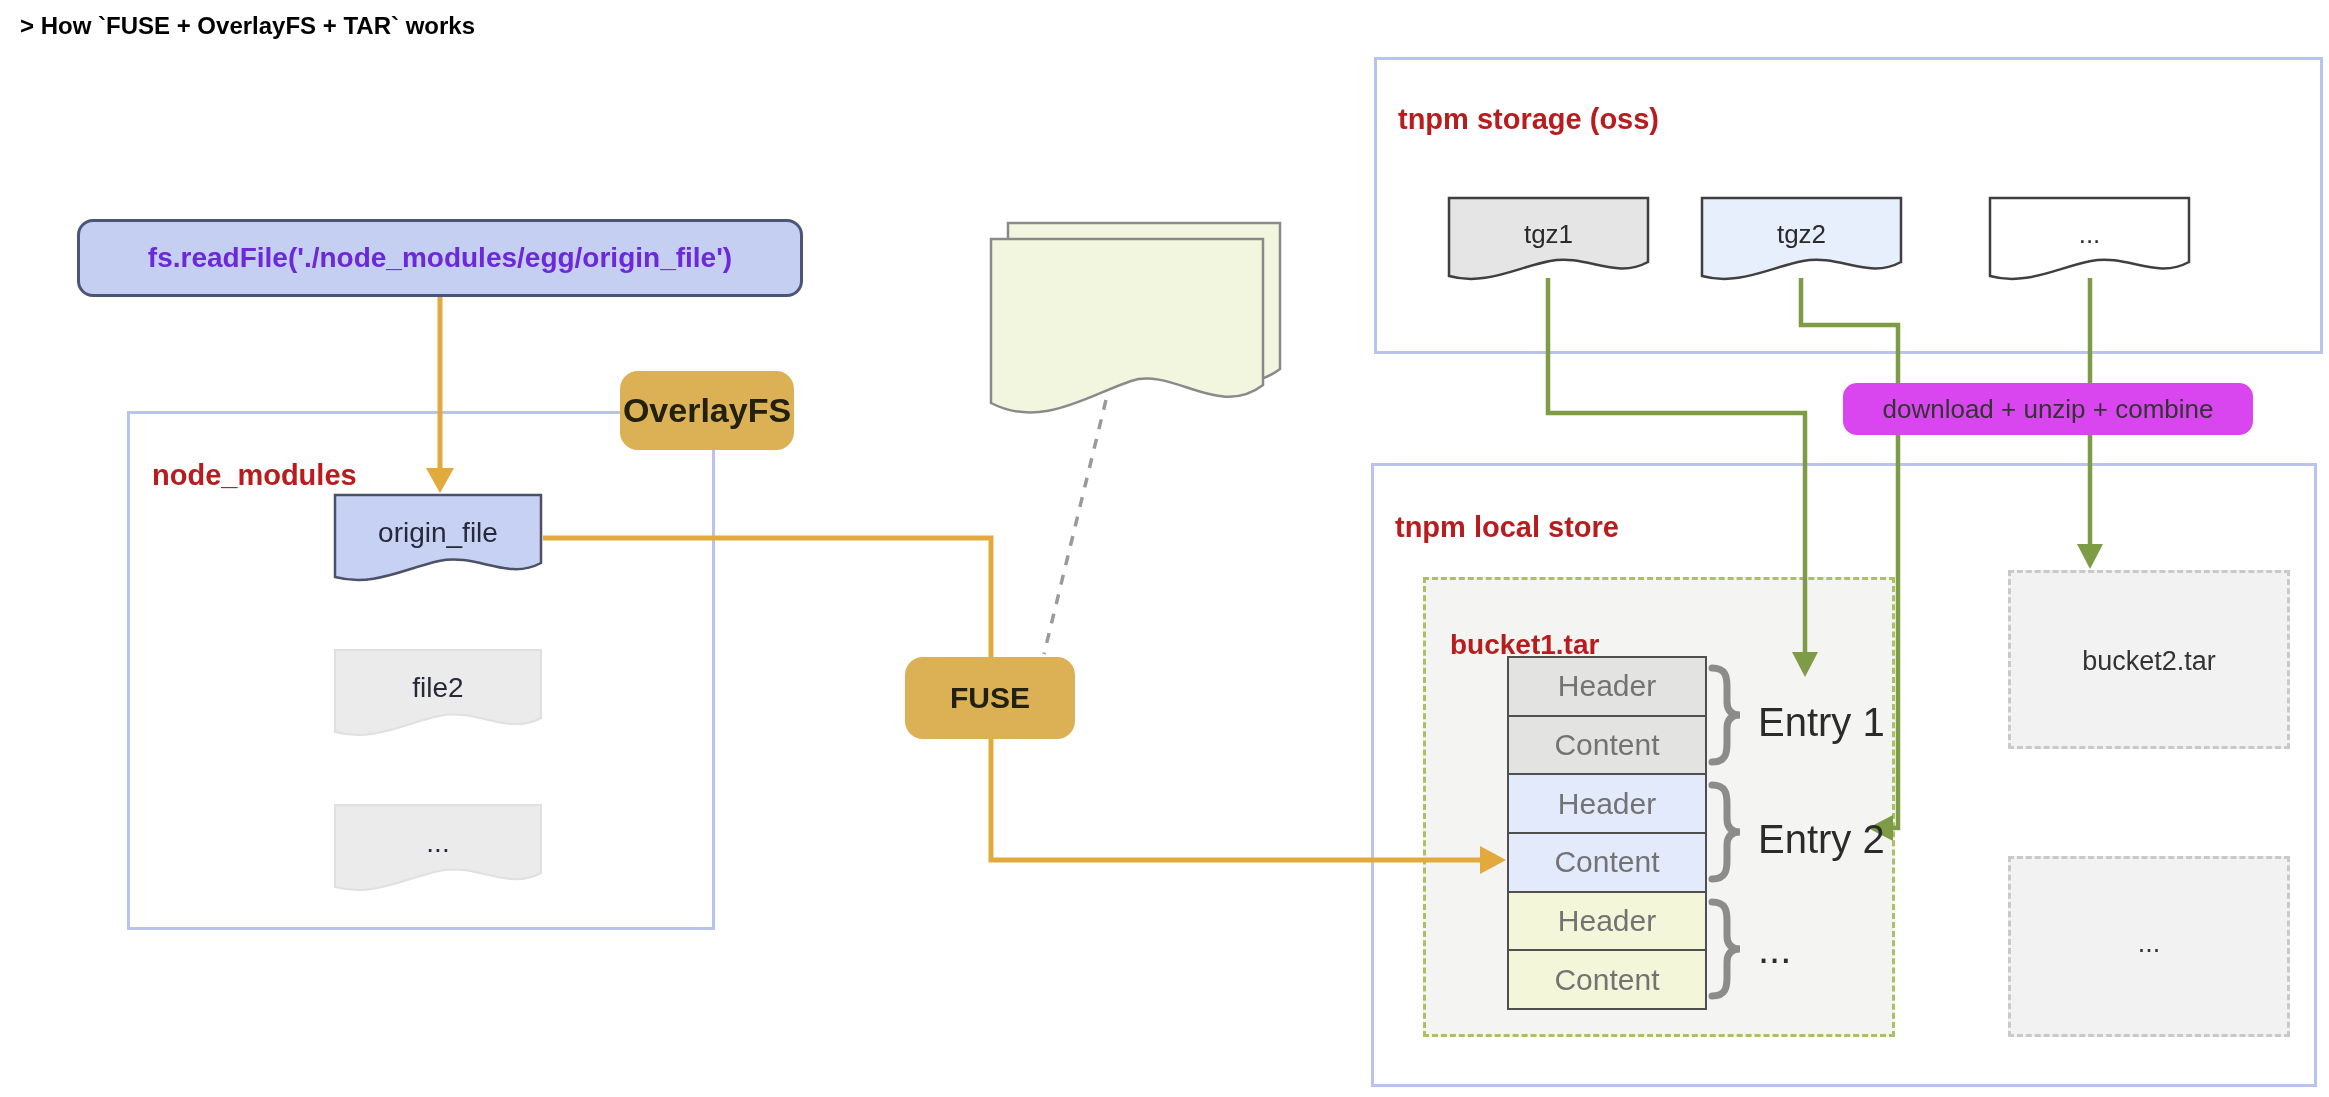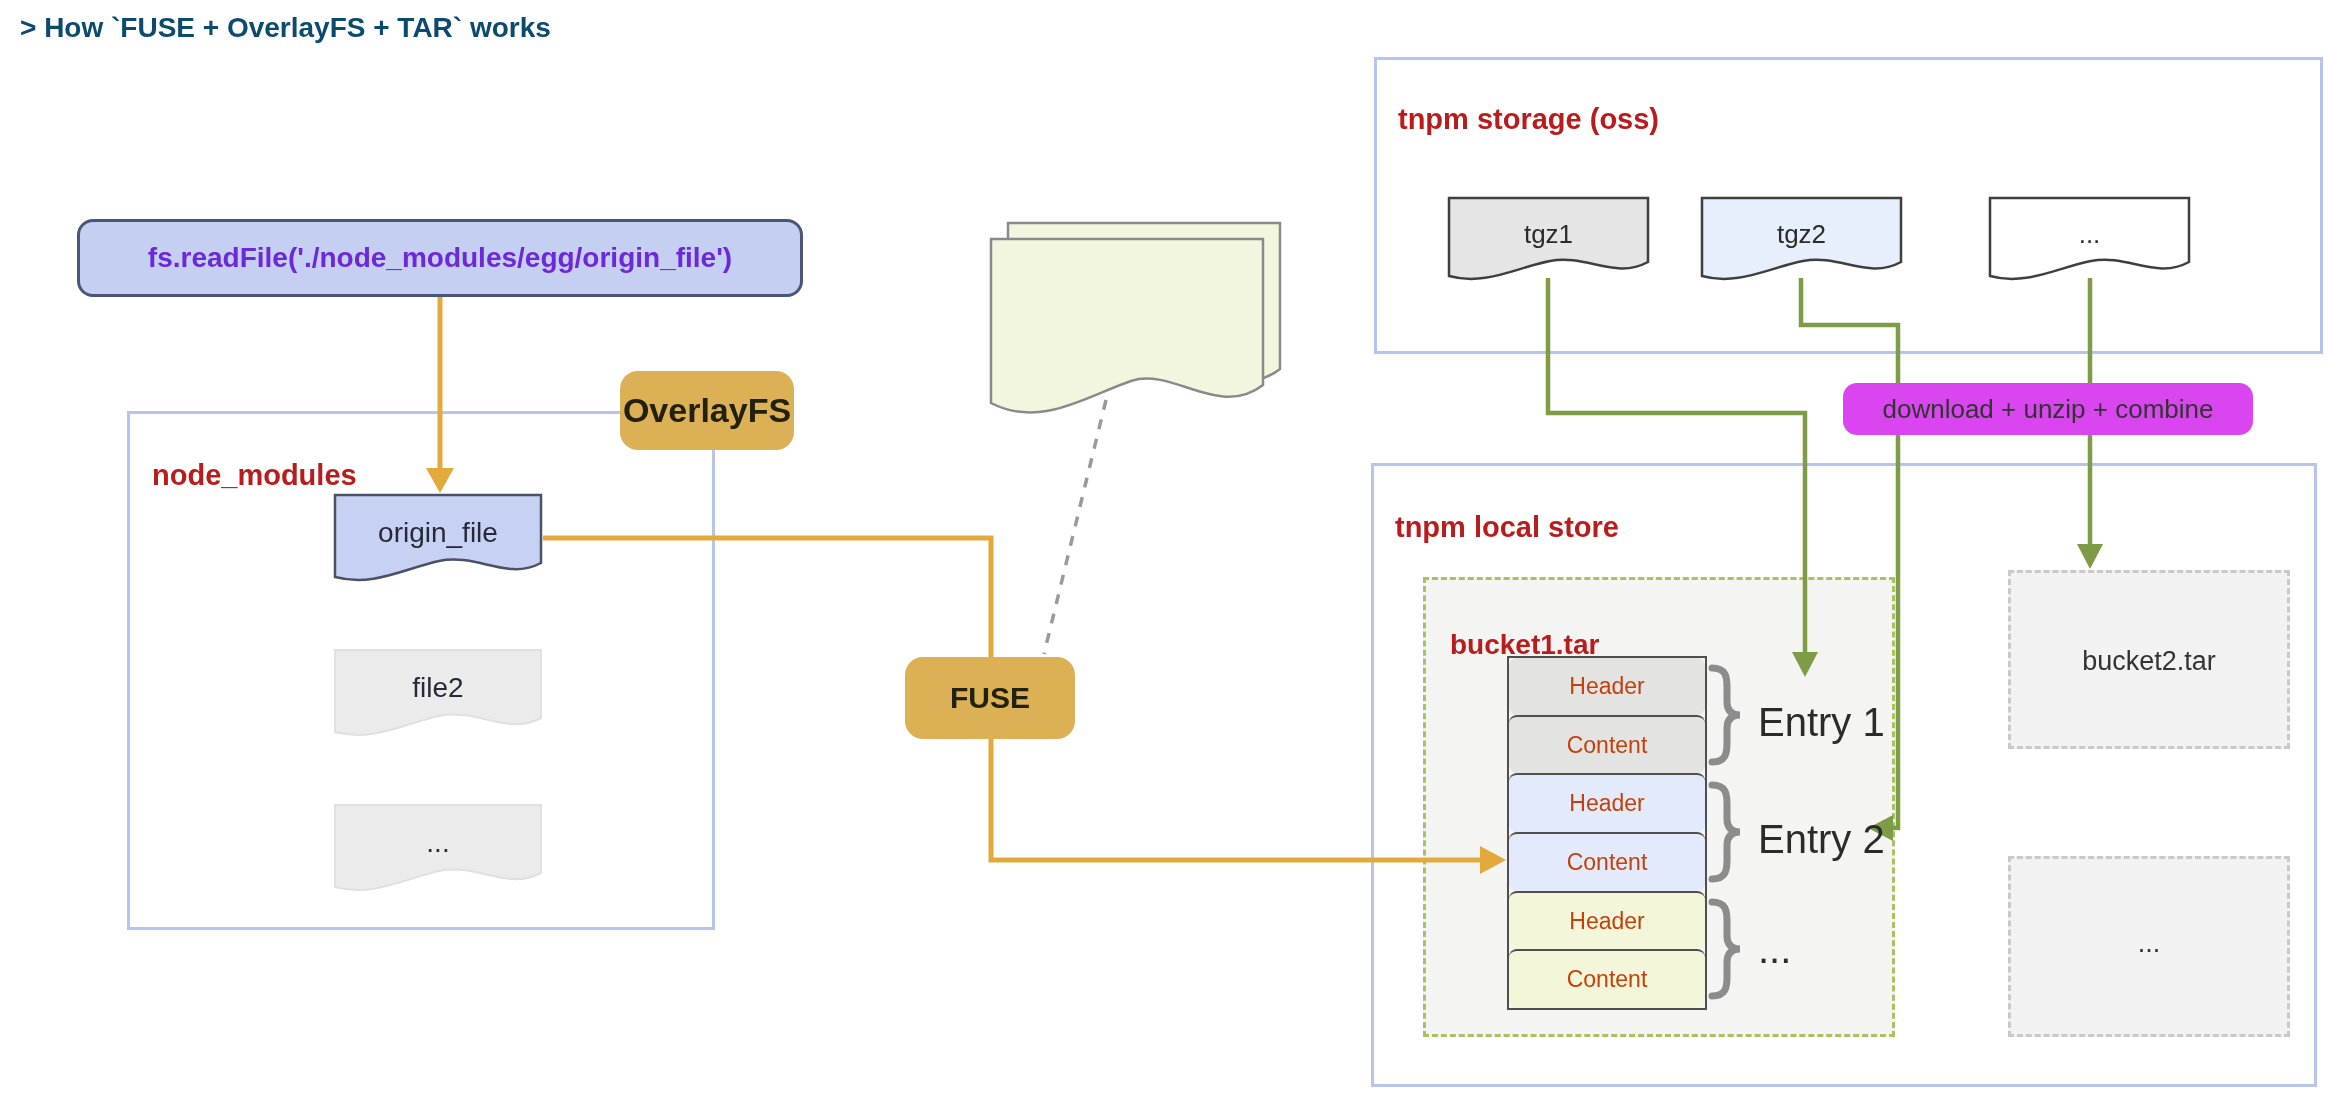--- a/index.html
+++ b/index.html
@@ -1,20 +1,20 @@
 <!DOCTYPE html>
 <html><head>
 <meta charset="utf-8">
 <style>
   html,body{margin:0;padding:0;background:#fff;}
   .canvas{position:relative;width:2329px;height:1097px;background:#fff;
           font-family:"Liberation Sans",sans-serif;overflow:hidden;}
   .frame{position:absolute;border:3px solid #b8c4ee;background:#fff;box-sizing:border-box;}
   .frame-label{position:absolute;font-weight:bold;font-size:29px;color:#b91c1c;white-space:nowrap;margin-top:41px;}
-  .page-title{position:absolute;left:20px;top:12px;font-weight:bold;font-size:28px;color:#0c4a6e;white-space:nowrap;}
+  .page-title{position:absolute;left:20px;top:12px;font-weight:bold;font-size:24px;color:#000000;white-space:nowrap;}
   .code-box{position:absolute;left:77px;top:219px;width:726px;height:78px;border-radius:16px;
             background:#c5cff1;border:3px solid #4b5578;box-sizing:border-box;
             display:flex;align-items:center;justify-content:center;
             font-weight:bold;font-size:28px;color:#6d28d9;}
   .badge{position:absolute;border-radius:18px;background:#dcb054;display:flex;align-items:center;
          justify-content:center;font-weight:bold;color:#22200f;}
   .badge.overlayfs{left:620px;top:371px;width:174px;height:79px;font-size:34px;text-align:center;}
   .badge.fuse{left:905px;top:657px;width:170px;height:82px;font-size:30px;}
   .pill{position:absolute;left:1843px;top:383px;width:410px;height:52px;border-radius:14px;
         background:#d946ef;display:flex;align-items:center;justify-content:center;
@@ -24,21 +24,21 @@
   .doc-label{position:absolute;left:0;top:0;right:0;bottom:16px;display:flex;align-items:center;
              justify-content:center;font-size:28px;color:#262a38;text-align:center;}
   .doc-label.sm{font-size:26px;color:#2b2b2b;}
   .dashed-box{position:absolute;box-sizing:border-box;}
   .bucket1{left:1423px;top:577px;width:472px;height:460px;background:#f4f4f2;border:3px dashed #a9c161;}
   .bucket2{left:2008px;top:570px;width:282px;height:179px;background:#f2f2f2;border:3px dashed #c9c9c9;}
   .more-bucket{left:2008px;top:856px;width:282px;height:181px;background:#f2f2f2;border:3px dashed #c9c9c9;}
   .bucket-center-label{position:absolute;width:282px;text-align:center;font-size:27px;color:#333;}
   .tar-table{position:absolute;left:1507px;top:656px;width:200px;height:354px;border:2px solid #4f4f4f;
              box-sizing:border-box;display:flex;flex-direction:column;}
-  .tar-row{flex:1;display:flex;align-items:center;justify-content:center;font-size:23px;color:#c2410c;border-radius:8px;}
+  .tar-row{flex:1;display:flex;align-items:center;justify-content:center;font-size:30px;color:#737373;}
   .tar-row + .tar-row{border-top:2px solid #4f4f4f;}
   .r-gray{background:#e3e3e1;}
   .r-blue{background:#e2eafb;}
   .r-yellow{background:#f4f6da;}
   .entry-label{position:absolute;font-size:40px;color:#2b2b2b;white-space:nowrap;}
   .deps-text{position:absolute;left:0;width:276px;text-align:center;font-weight:bold;font-size:28px;color:#17170f;}
   svg.wires{position:absolute;left:0;top:0;pointer-events:none;}
 </style>
 </head>
 <body>

